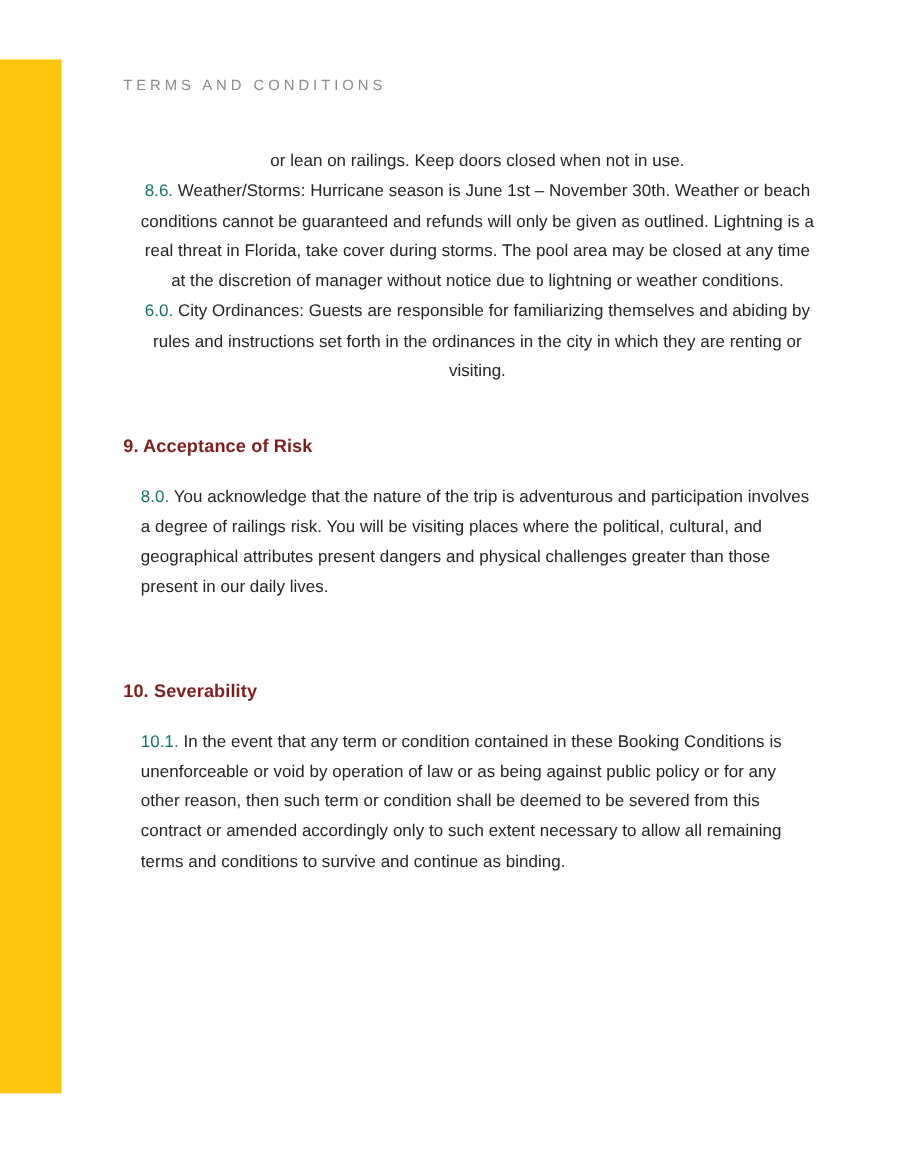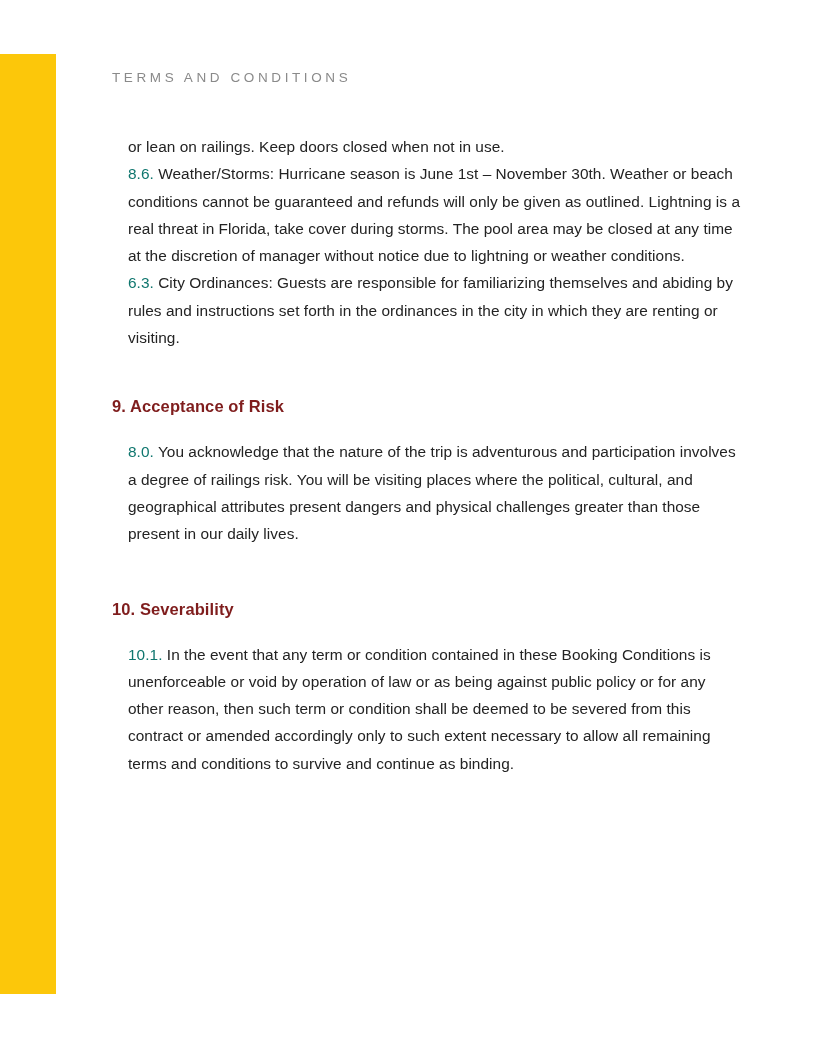--- a/index.html
+++ b/index.html
@@ -38,20 +38,21 @@
     margin-top: 70px;
     font-size: 13.5px;
     letter-spacing: 3.6px;
     color: #8a8a8a;
     font-weight: 400;
     text-transform: uppercase;
   }
   .body-block {
     margin-top: 48px;
     width: 612px;
+    text-align: center;
   }
   p.para {
     margin: 0;
     font-size: 15.4px;
     line-height: 27.3px;
     color: #232323;
     letter-spacing: 0.05px;
   }
   p.para + p.para {
     margin-top: 0;
@@ -75,37 +76,37 @@
     padding-left: 16px;
     width: 612px;
   }
   .section-heading-wrap {
     padding-left: 0px;
   }
   .intro-block {
     padding-left: 16px;
   }
   .sec9 { margin-top: 46px; }
-  .sec10 { margin-top: 52px; }
+  .sec10 { margin-top: 72px; }
 </style>
 </head>
 <body>
 
 <div class="page">
 
   <div class="accent-bar"></div>
 
   <div class="content">
 
     <div class="doc-header">TERMS AND CONDITIONS</div>
 
     <div class="body-block intro-block">
       <p class="para"><span class="lead"></span><span>or lean on railings. Keep doors closed when not in use.</span></p>
       <p class="para"><span class="lead">8.6.</span><span> Weather/Storms: Hurricane season is June 1st – November 30th. Weather or beach conditions cannot be guaranteed and refunds will only be given as outlined. Lightning is a real threat in Florida, take cover during storms. The pool area may be closed at any time at the discretion of manager without notice due to lightning or weather conditions.</span></p>
-      <p class="para"><span class="lead">6.3.</span><span> City Ordinances: Guests are responsible for familiarizing themselves and abiding by rules and instructions set forth in the ordinances in the city in which they are renting or visiting.</span></p>
+      <p class="para"><span class="lead">6.0.</span><span> City Ordinances: Guests are responsible for familiarizing themselves and abiding by rules and instructions set forth in the ordinances in the city in which they are renting or visiting.</span></p>
     </div>
 
     <div class="section sec9">
       <div class="section-heading-wrap">
         <h2 class="section-heading">9. Acceptance of Risk</h2>
       </div>
       <div class="section-body">
         <p class="para"><span class="lead">8.0.</span><span> You acknowledge that the nature of the trip is adventurous and participation involves a degree of railings risk. You will be visiting places where the political, cultural, and geographical attributes present dangers and physical challenges greater than those present in our daily lives.</span></p>
       </div>
     </div>

